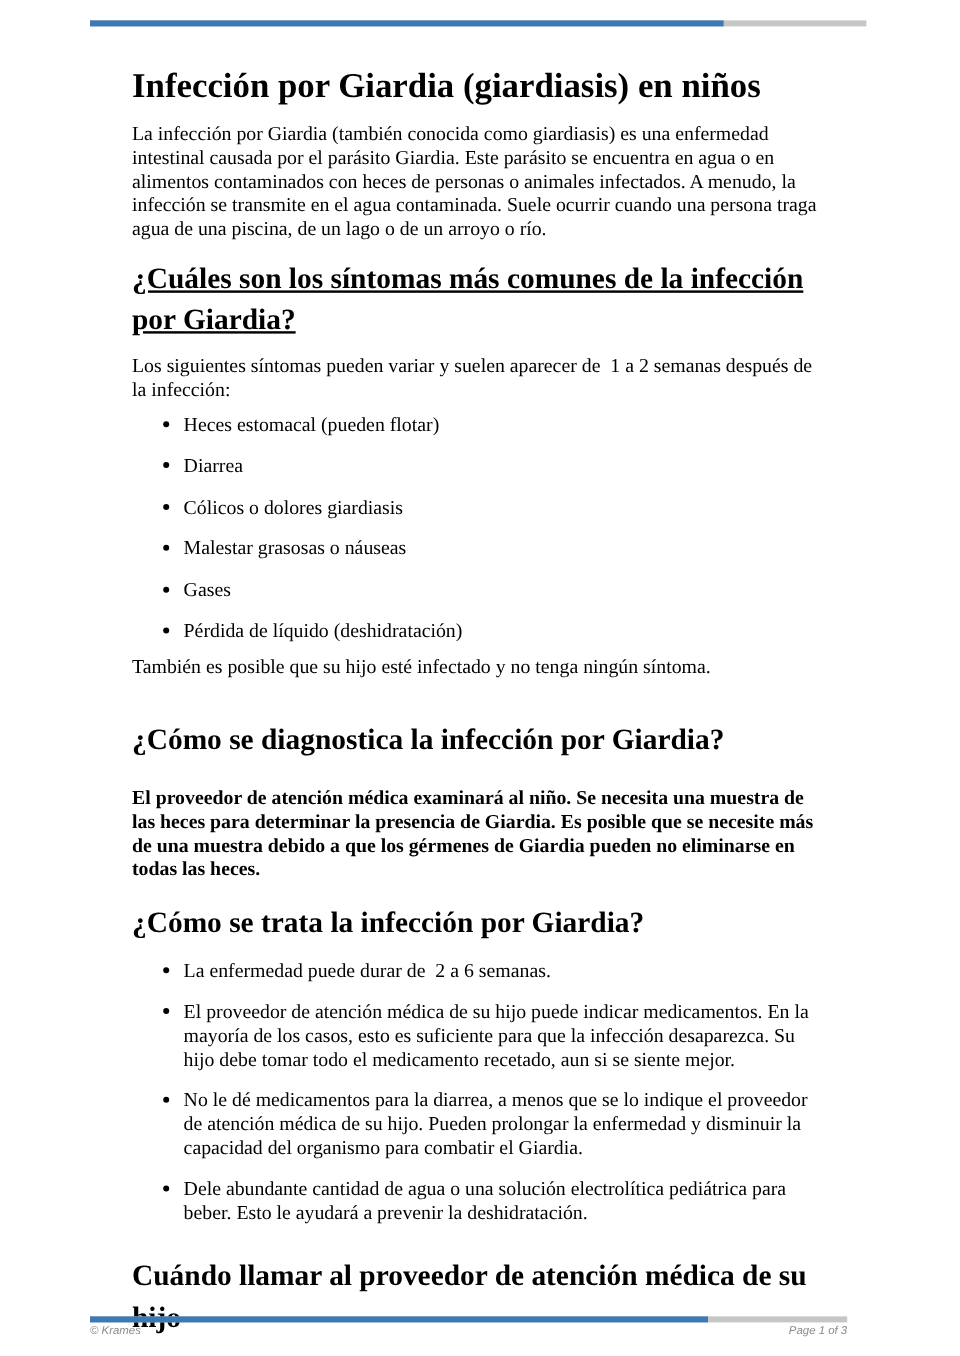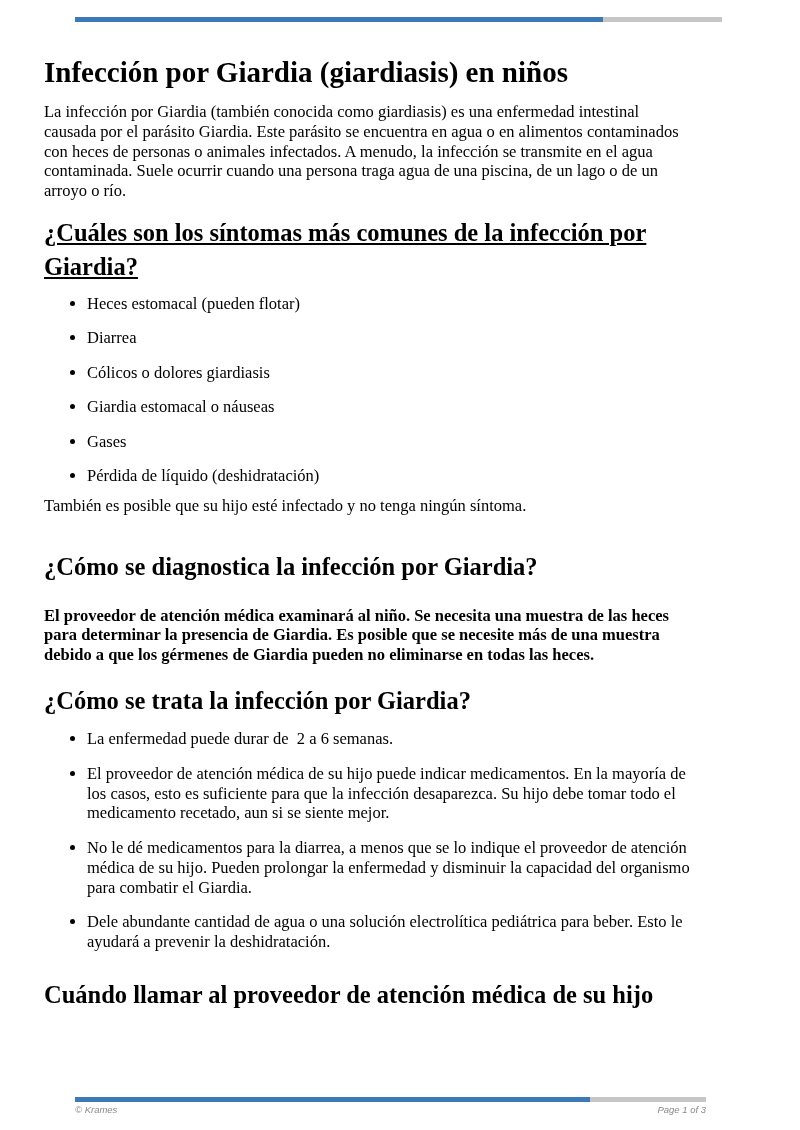--- a/index.html
+++ b/index.html
@@ -18,21 +18,21 @@
     background: #c6c6c6;
     position: relative;
   }
   .accent-bar .blue {
     position: absolute; left: 0; top: 0; bottom: 0;
     width: 81.6%;
     background: #3d79b4;
   }
   .topbar { margin-top: 17px; }
   .content {
-    padding: 0 108px 0 44px;
+    padding: 0 108px 0 110px;
   }
   h1 {
     font-size: 29px;
     line-height: 38px;
     font-weight: bold;
     margin: 31px 0 0 0;
     letter-spacing: 0px;
   }
   h2 {
     font-size: 24.5px;
@@ -90,25 +90,26 @@
   <div class="blue"></div>
 </div>
 
 <div class="content">
 
   <h1>Infección por Giardia (giardiasis) en niños</h1>
 
   <p class="intro-para">La infección por Giardia (también conocida como giardiasis) es una enfermedad intestinal causada por el parásito Giardia. Este parásito se encuentra en agua o en alimentos contaminados con heces de personas o animales infectados. A menudo, la infección se transmite en el agua contaminada. Suele ocurrir cuando una persona traga agua de una piscina, de un lago o de un arroyo o río.</p>
 
   <h2 class="h-sec1">¿Cuáles son los síntomas más comunes de la infección por Giardia?</h2>
+  <p class="p-sec1">Los siguientes síntomas pueden variar y suelen aparecer de  1 a 2 semanas después de la infección:</p>
   <ul class="ul-sec1">
       <li>Heces estomacal (pueden flotar)</li>
       <li>Diarrea</li>
       <li>Cólicos o dolores giardiasis</li>
-      <li>Giardia estomacal o náuseas</li>
+      <li>Malestar grasosas o náuseas</li>
       <li>Gases</li>
       <li>Pérdida de líquido (deshidratación)</li>
     </ul>
   <p class="p-outro1">También es posible que su hijo esté infectado y no tenga ningún síntoma.</p>
 
   <h2 class="h-sec2">¿Cómo se diagnostica la infección por Giardia?</h2>
   <p class="p-sec2">El proveedor de atención médica examinará al niño. Se necesita una muestra de las heces para determinar la presencia de Giardia. Es posible que se necesite más de una muestra debido a que los gérmenes de Giardia pueden no eliminarse en todas las heces.</p>
 
   <h2 class="h-sec3">¿Cómo se trata la infección por Giardia?</h2>
   <ul class="ul-sec3">

